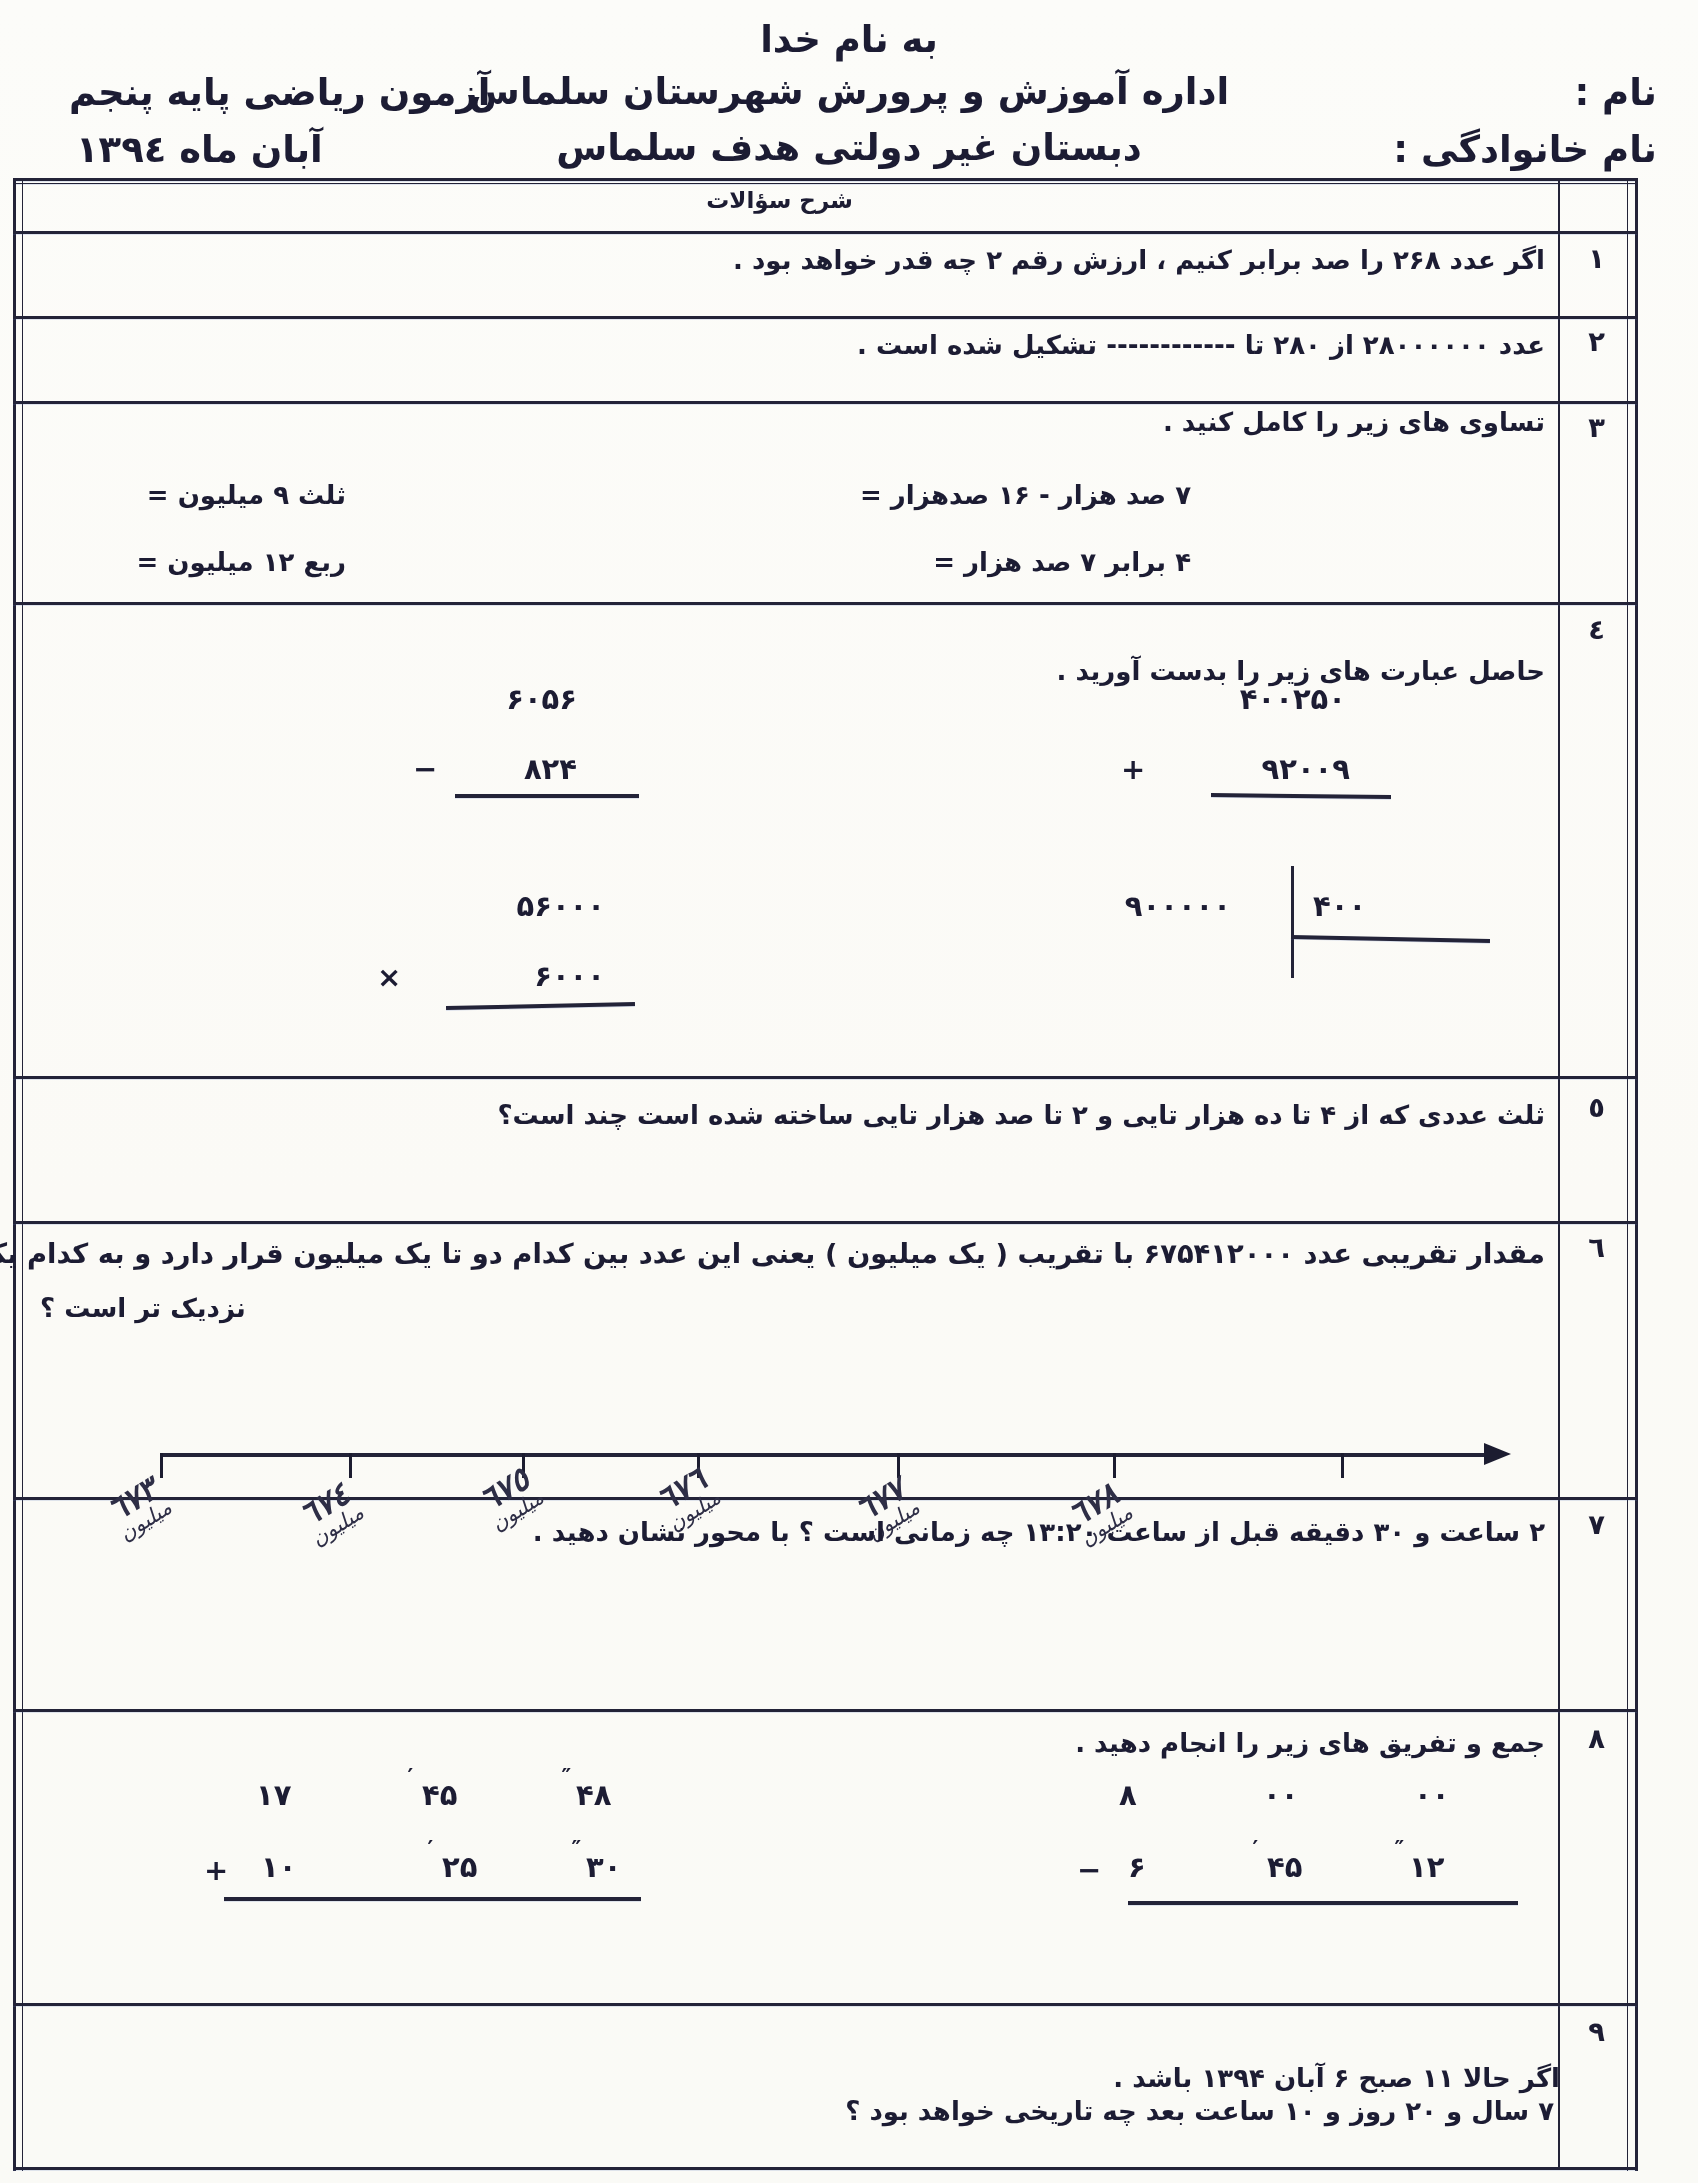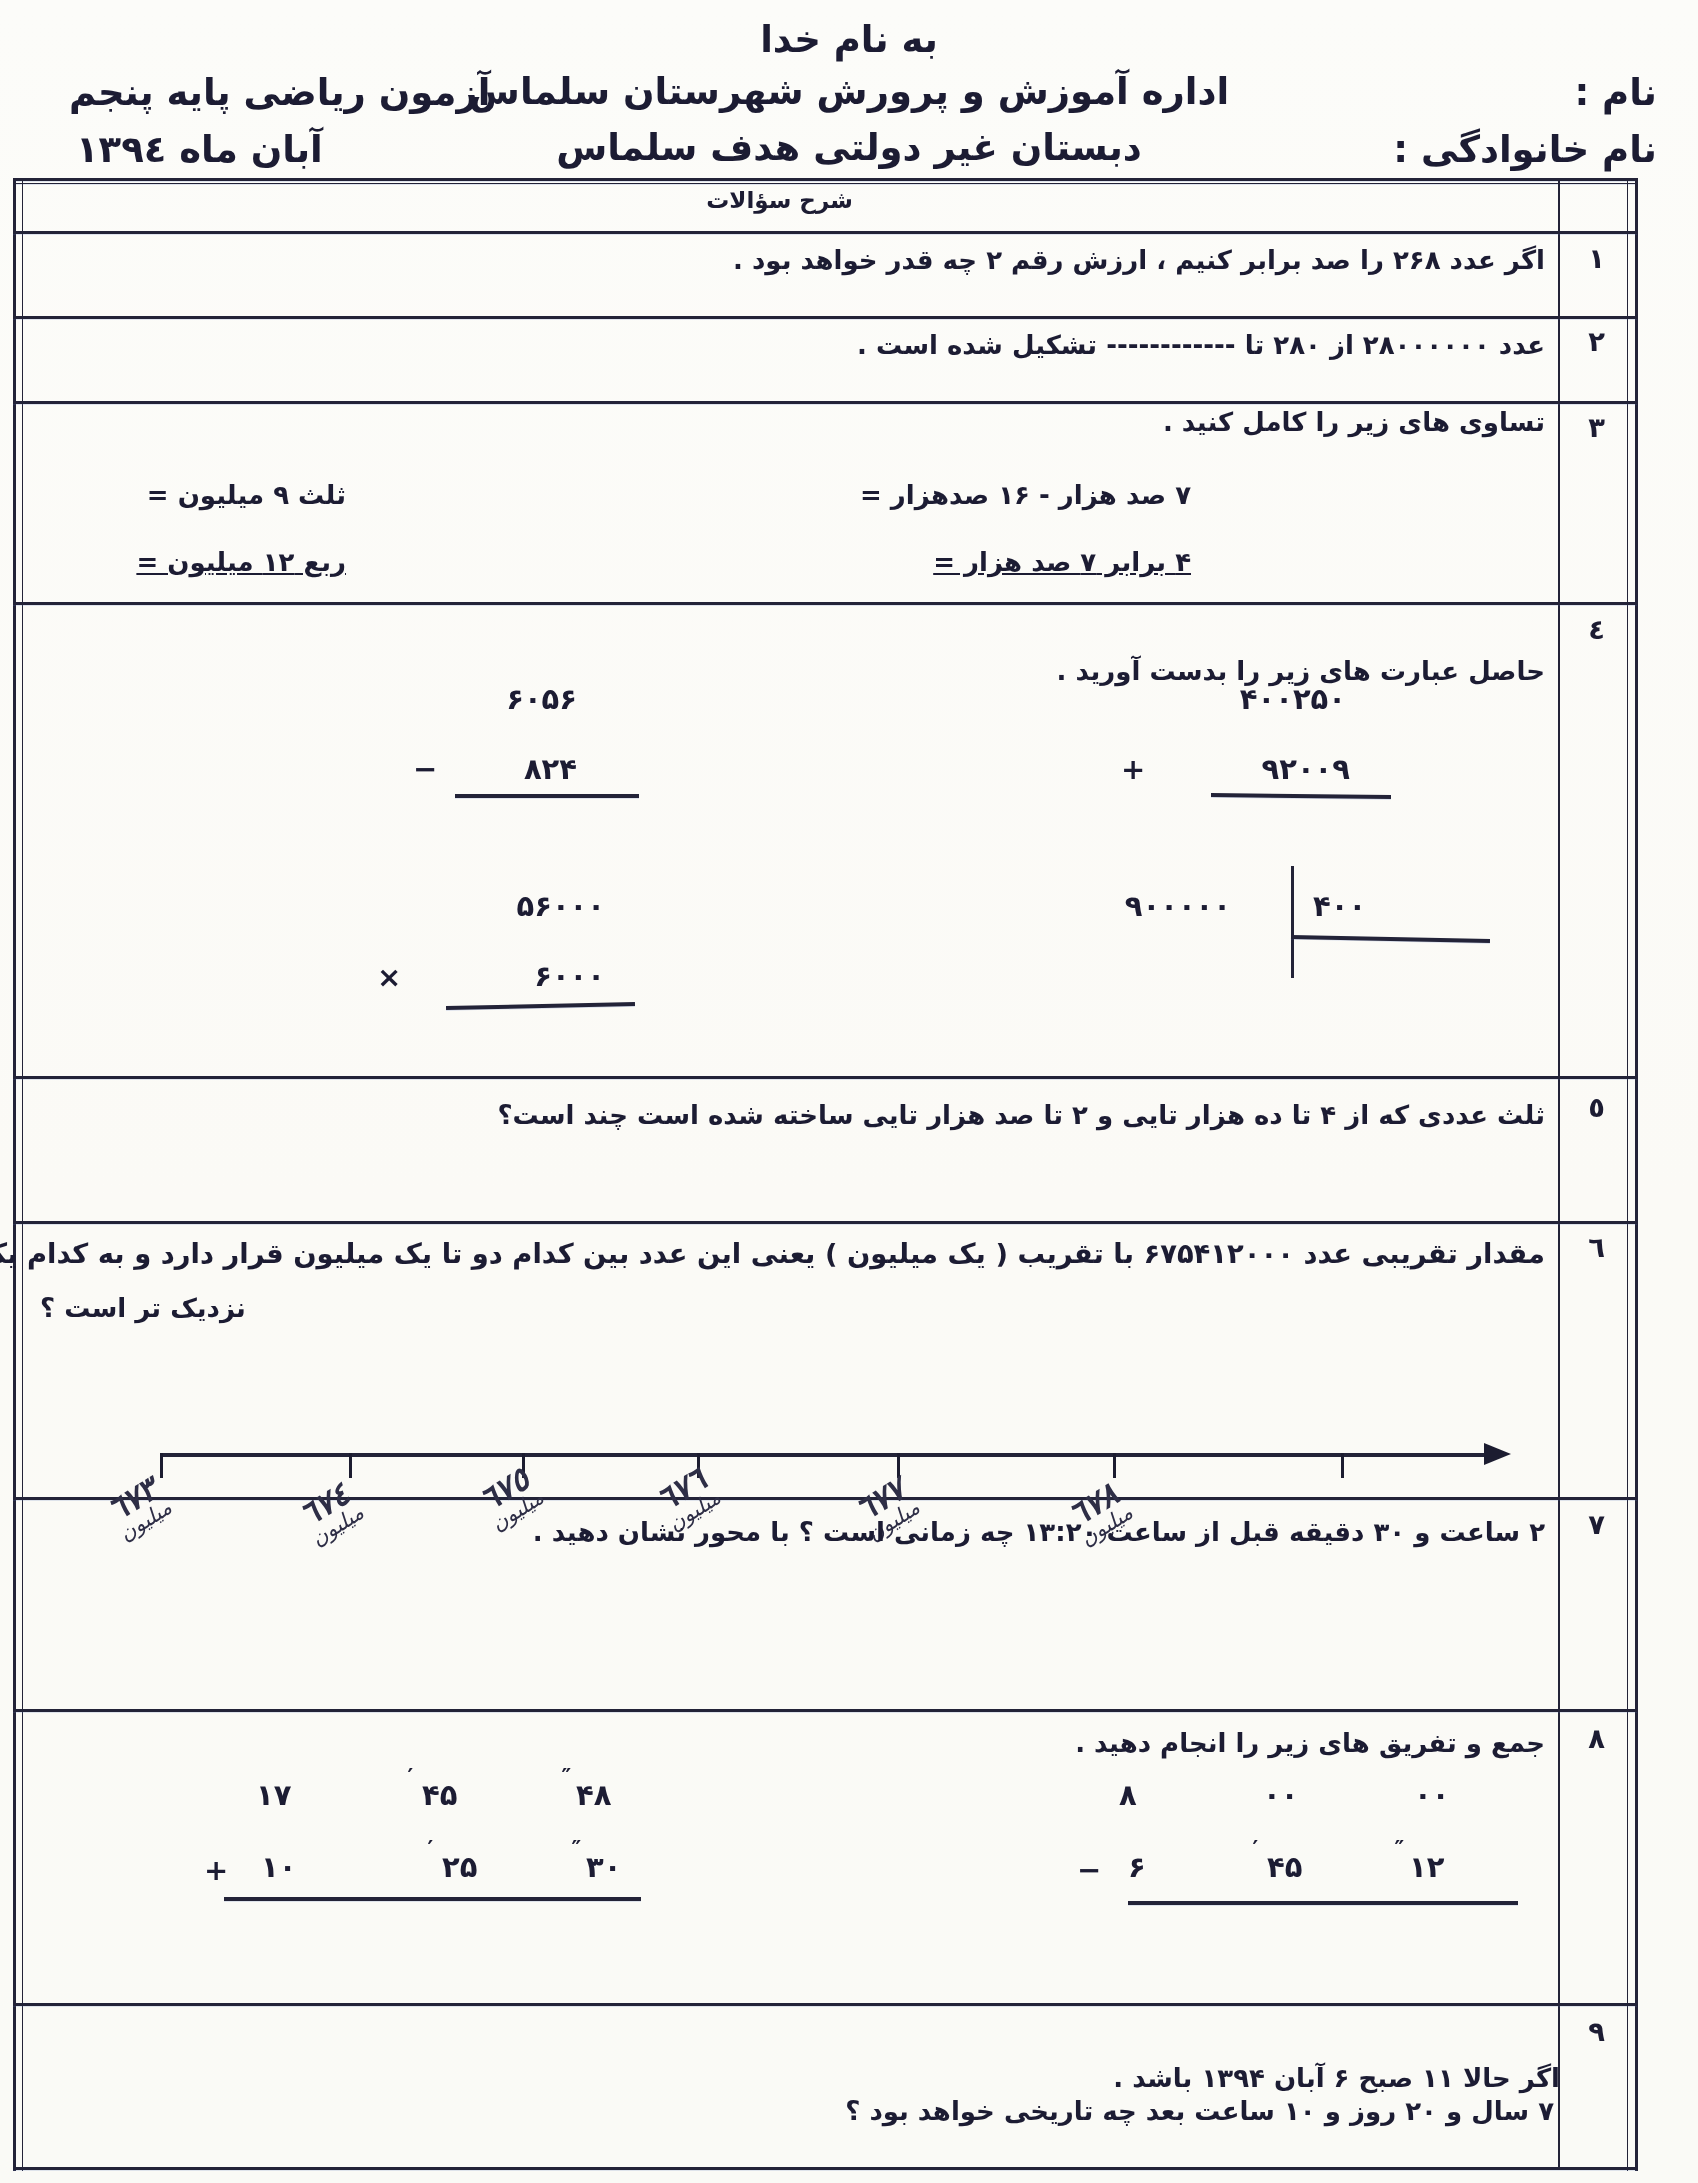--- a/index.html
+++ b/index.html
@@ -68,22 +68,22 @@
 <div class="num" style="left:1575px;top:1509px;">٧</div>
 <div class="num" style="left:1575px;top:1723px;">٨</div>
 <div class="num" style="left:1575px;top:2016px;">٩</div>
 
 <div class="t" style="right:153px;top:244px;">اگر عدد ۲۶۸ را صد برابر کنیم ، ارزش رقم ۲ چه قدر خواهد بود .</div>
 <div class="t" style="right:153px;top:329px;">عدد ۲۸۰۰۰۰۰۰ از ۲۸۰ تا ------------ تشکیل شده است .</div>
 
 <div class="t" style="right:153px;top:406px;">تساوی های زیر را کامل کنید .</div>
 <div class="t" style="right:507px;top:479px;">۷ صد هزار - ۱۶ صدهزار =</div>
 <div class="t" style="right:1352px;top:479px;">ثلث ۹ میلیون =</div>
-<div class="t" style="right:507px;top:546px;text-decoration:underline;">۴ برابر ۷ صد هزار =</div>
-<div class="t" style="right:1352px;top:546px;text-decoration:underline;">ربع ۱۲ میلیون =</div>
+<div class="t" style="right:507px;top:546px;">۴ برابر ۷ صد هزار =</div>
+<div class="t" style="right:1352px;top:546px;">ربع ۱۲ میلیون =</div>
 
 <div class="t" style="right:153px;top:615px;margin-top:40px;">حاصل عبارت های زیر را بدست آورید .</div>
 
 <div class="digits" style="right:352px;top:682px;">۴۰۰۲۵۰</div>
 <div class="digits" style="right:348px;top:752px;">۹۲۰۰۹</div>
 <div class="op" style="left:1121px;top:752px;">+</div>
 <div class="ln" style="left:1211px;top:794px;width:180px;height:3.6px;transform:rotate(0.6deg);"></div>
 
 <div class="digits" style="right:1121px;top:682px;">۶۰۵۶</div>
 <div class="digits" style="right:1121px;top:752px;">۸۲۴</div>

